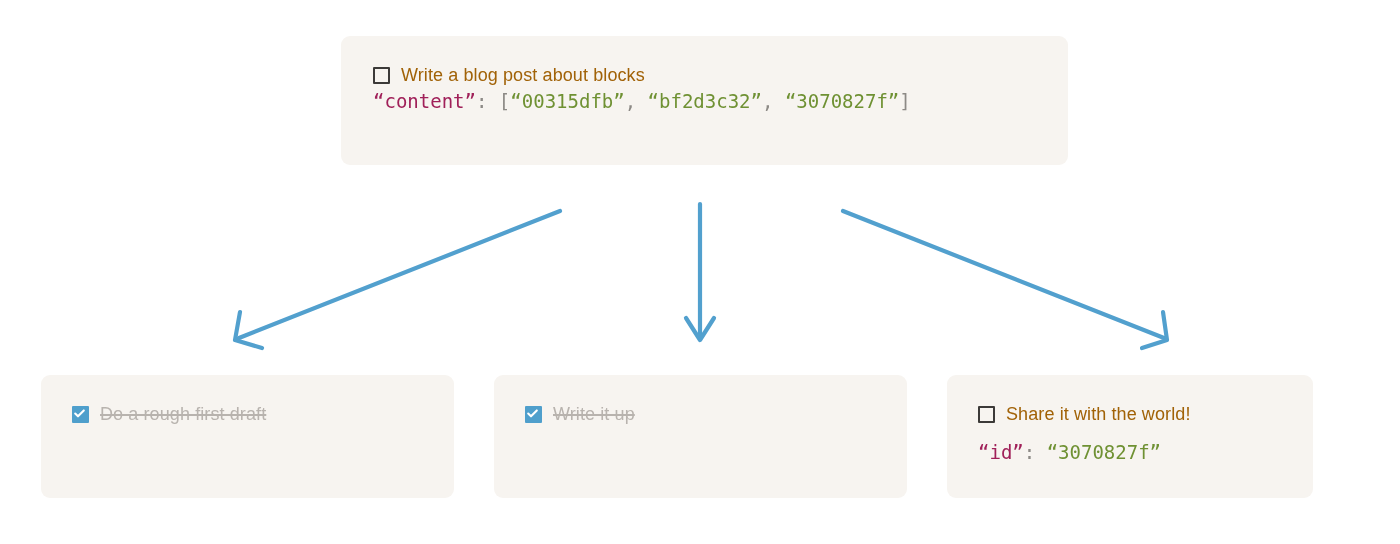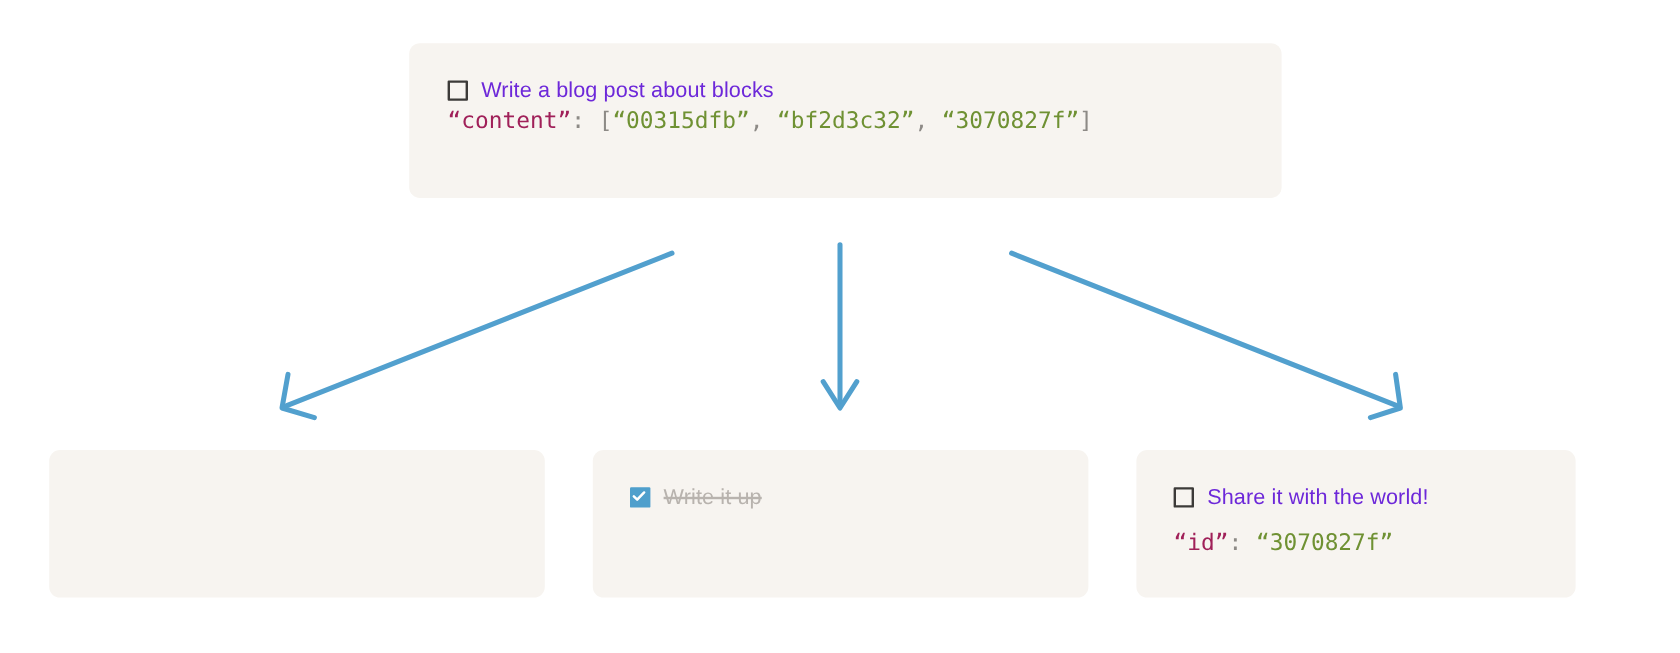--- a/index.html
+++ b/index.html
@@ -68,21 +68,21 @@
   }
   .checkbox.checked svg {
     position: absolute;
     left: 1px;
     top: 1px;
   }
   .todo-label {
     margin-left: 11px;
     font-size: 18px;
     line-height: 20px;
-    color: #6d28d9;
+    color: #a16207;
     letter-spacing: 0.1px;
     white-space: nowrap;
   }
   .todo-label.done {
     color: #b8b3ae;
     text-decoration: line-through;
     text-decoration-thickness: 1.5px;
   }
 
   
@@ -117,20 +117,28 @@
       <span class="checkbox unchecked"></span>
       <span class="todo-label">Write a blog post about blocks</span>
     </div>
     <div class="json-row">
       <span class="j-key">“content”</span><span class="j-punc">:</span>
       <span class="j-brk">[</span><span class="j-str">“00315dfb”</span><span class="j-punc">, </span><span class="j-str">“bf2d3c32”</span><span class="j-punc">, </span><span class="j-str">“3070827f”</span><span class="j-brk">]</span>
     </div>
   </div>
 
   <div class="card card-child card-c1">
+    <div class="todo-row">
+      <span class="checkbox checked">
+        <svg width="13" height="13" viewBox="0 0 13 13" aria-hidden="true">
+          <path d="M2.2 6.6 L5.0 9.3 L10.8 3.4" fill="none" stroke="#ffffff" stroke-width="2.1" stroke-linecap="round" stroke-linejoin="round"></path>
+        </svg>
+      </span>
+      <span class="todo-label done">Do a rough first draft</span>
+    </div>
   </div>
 
   <div class="card card-child card-c2">
     <div class="todo-row">
       <span class="checkbox checked">
         <svg width="13" height="13" viewBox="0 0 13 13" aria-hidden="true">
           <path d="M2.2 6.6 L5.0 9.3 L10.8 3.4" fill="none" stroke="#ffffff" stroke-width="2.1" stroke-linecap="round" stroke-linejoin="round"></path>
         </svg>
       </span>
       <span class="todo-label done">Write it up</span>

